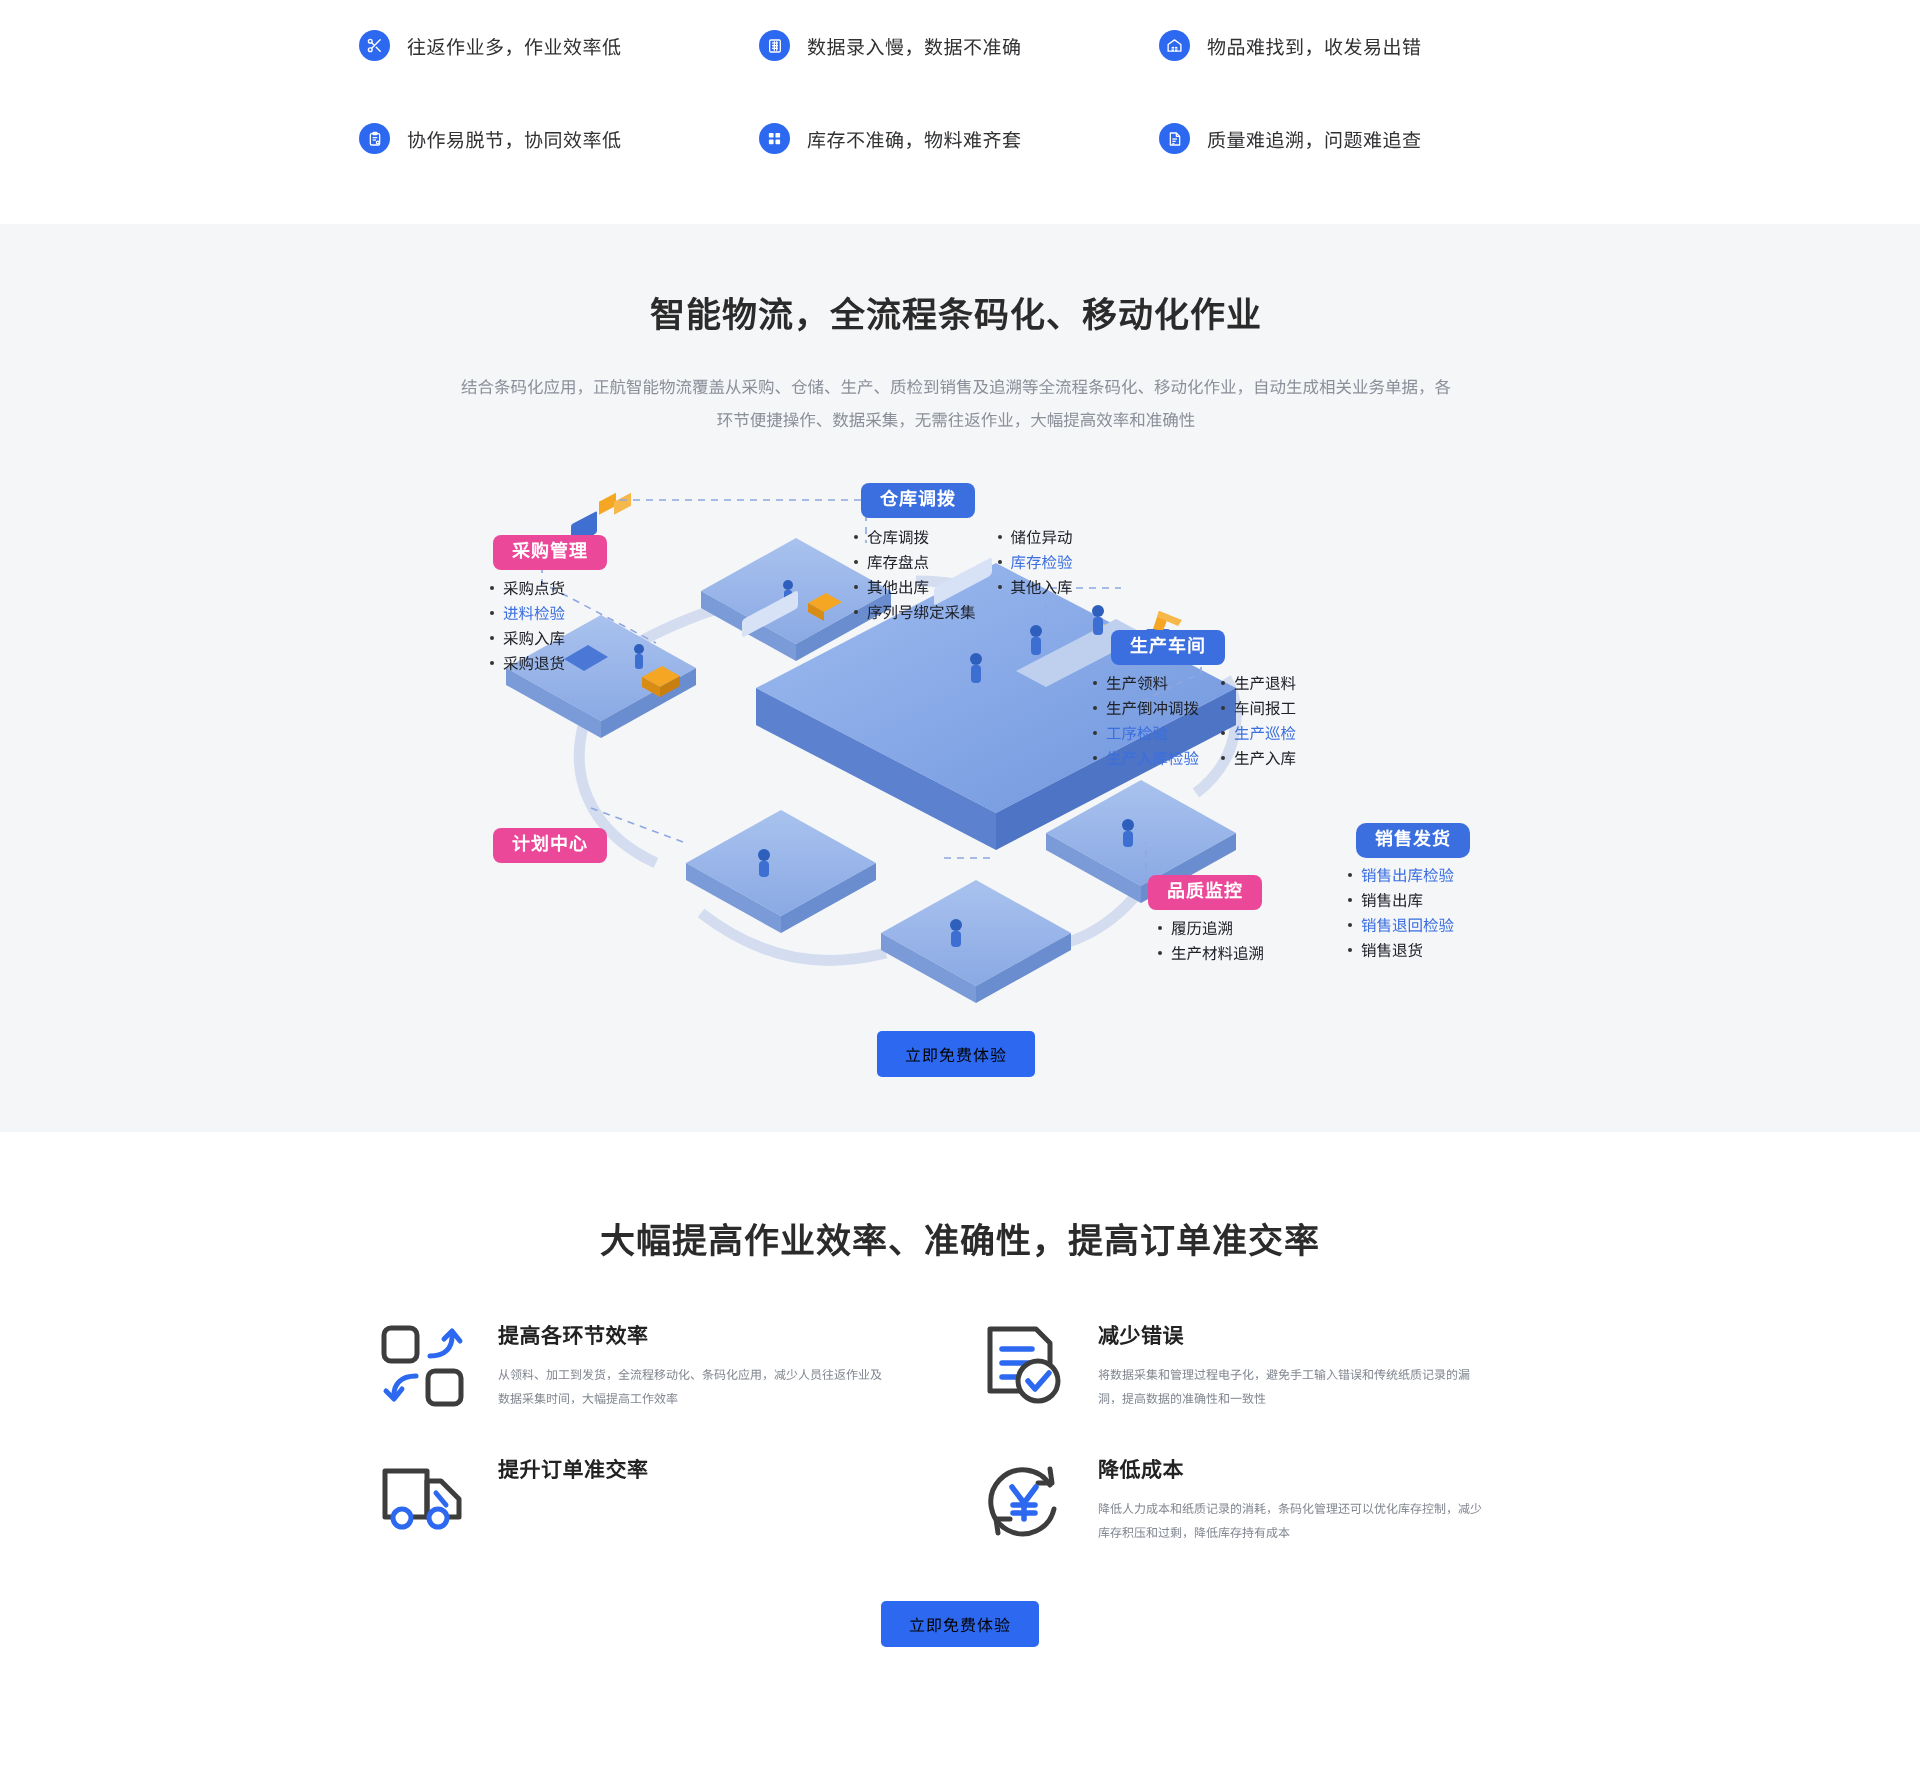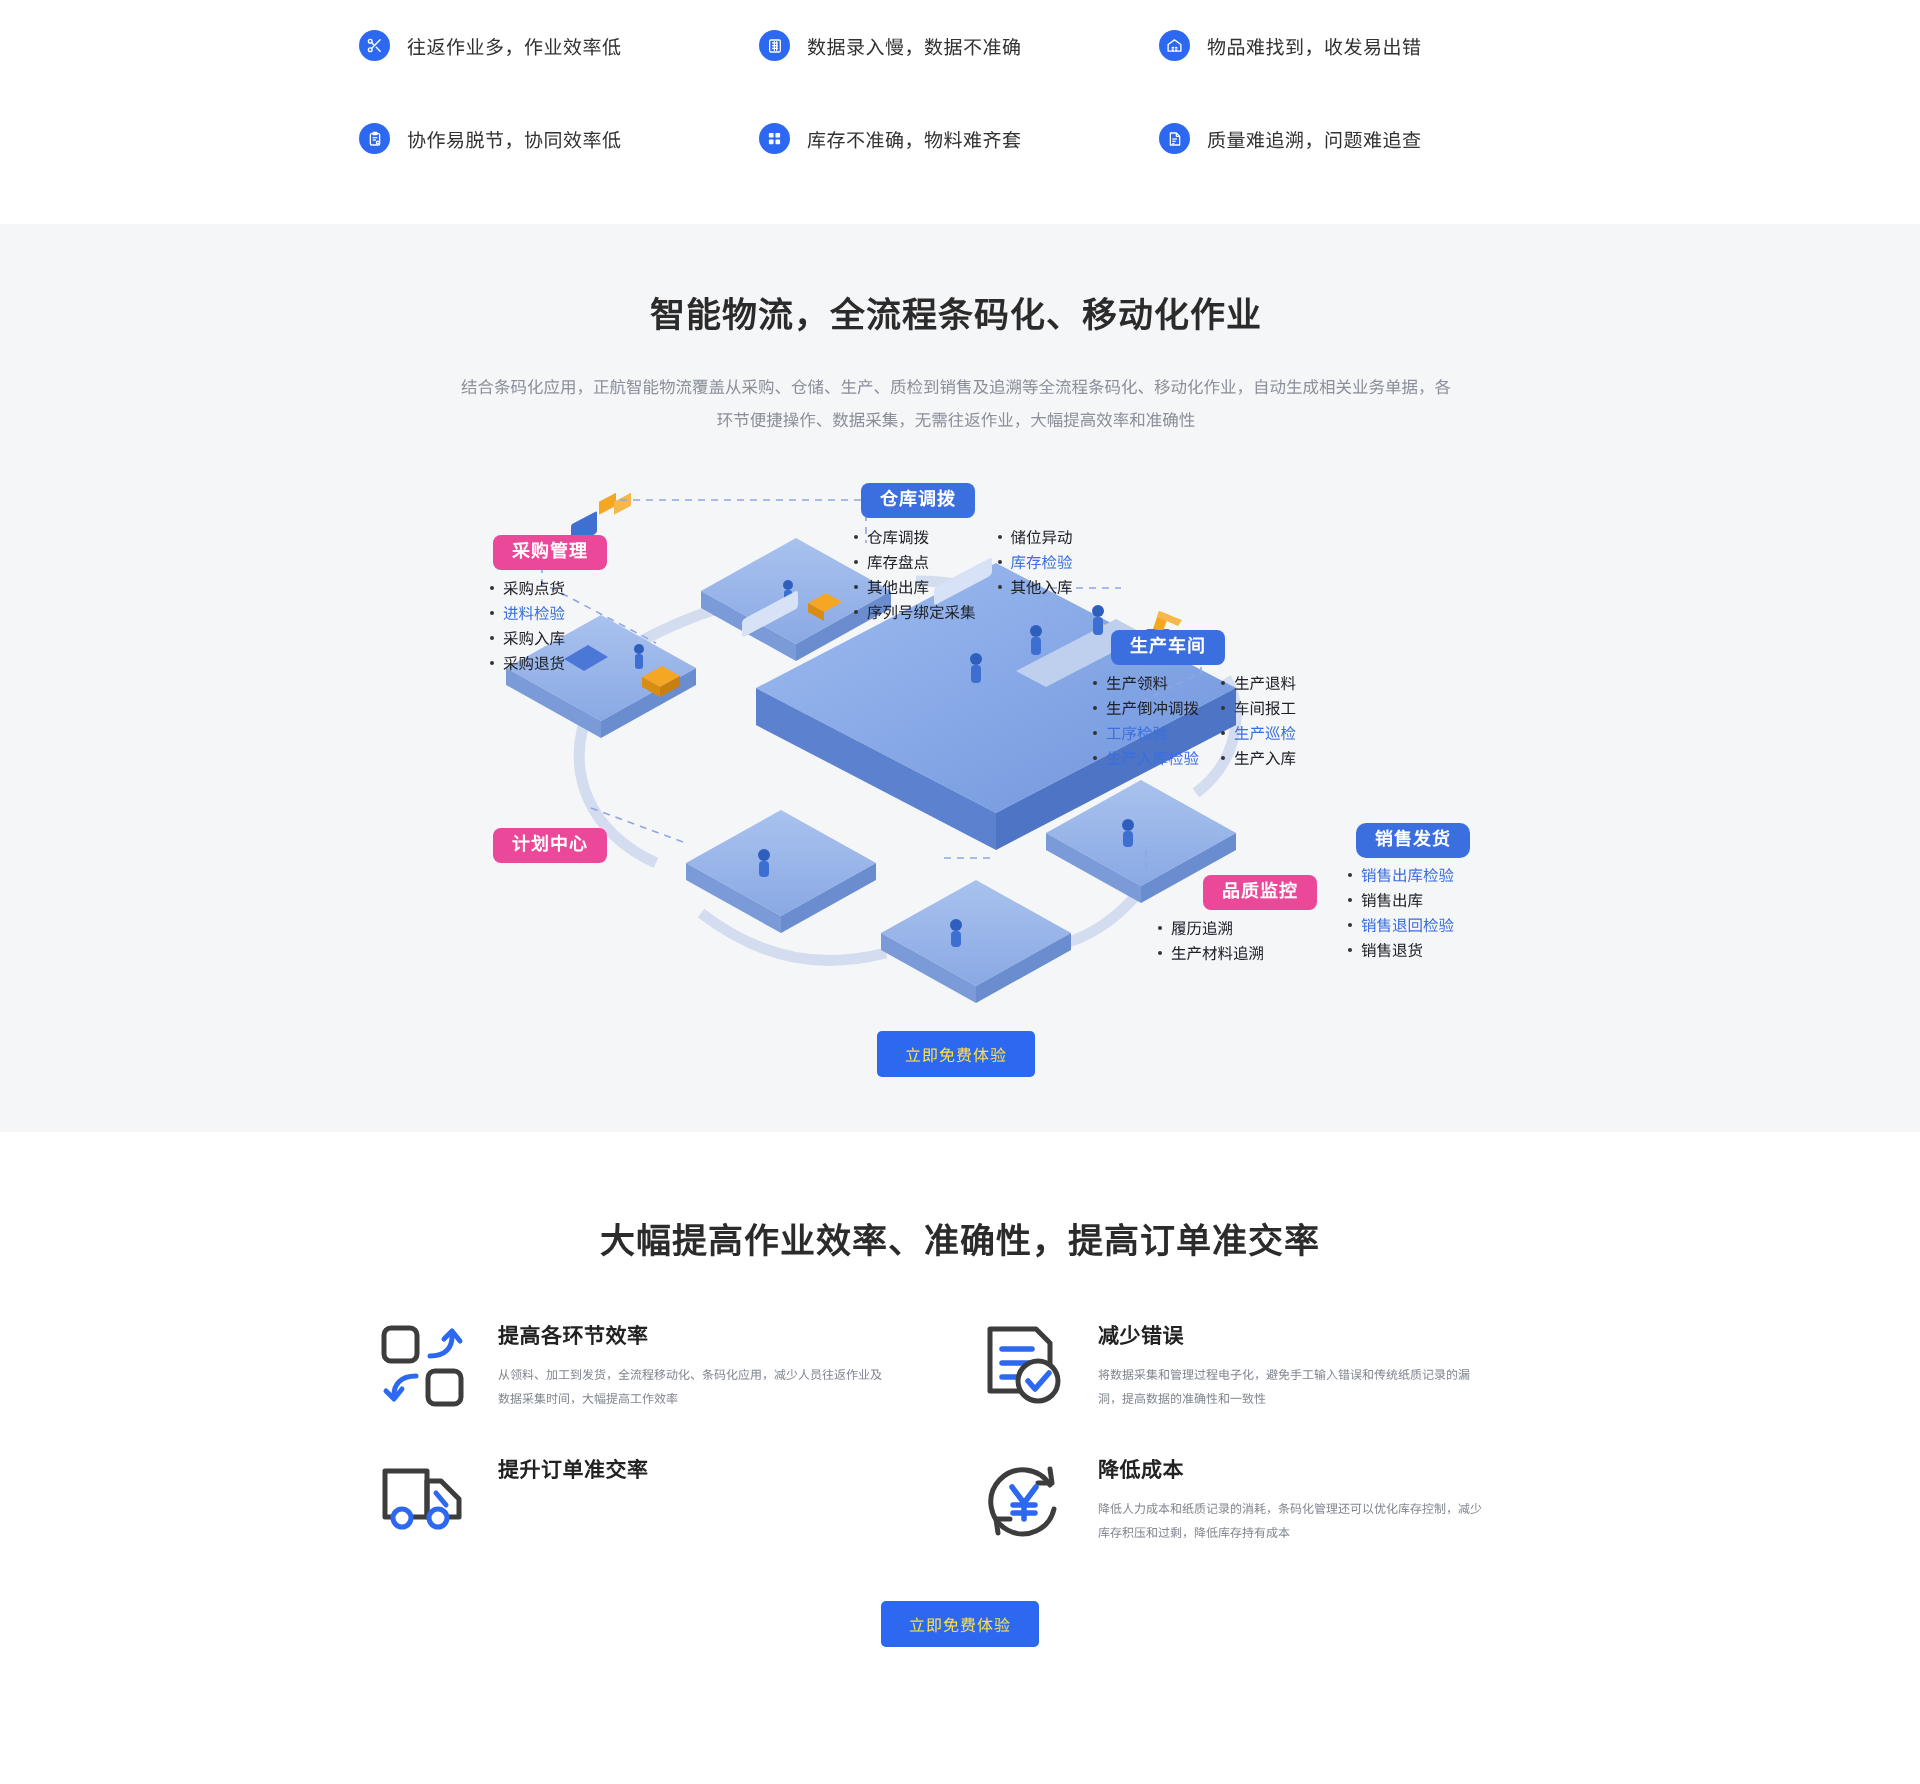--- a/index.html
+++ b/index.html
@@ -110,21 +110,21 @@
     background: #333;
   }
   .listbox li.hl { color: #3b6fe0; }
   .listbox li.hl::before { background: #333; }
   .cols2 { display: flex; gap: 20px; }
 
   .cta-wrap { text-align: center; margin-top: 28px; }
   .cta {
     display: inline-block;
     background: #2d68f0;
-    color: #fde047;
+    color: #000000;
     font-size: 16px;
     padding: 11px 28px;
     border-radius: 5px;
     border: none;
     cursor: pointer;
     letter-spacing: 1px;
     font-family: Liberation Mono, monospace;
   }
 
   
@@ -421,21 +421,21 @@
     <div class="pill bright" style="left:1000px; top:360px;border-radius:10px;">销售发货</div>
     <div class="listbox" style="left:990px; top:400px;">
       <ul>
         <li class="hl">销售出库检验</li>
         <li>销售出库</li>
         <li class="hl">销售退回检验</li>
         <li>销售退货</li>
       </ul>
     </div>
 
-    <div class="pill" style="left:847px; top:412px;">品质监控</div>
+    <div class="pill" style="left:792px; top:412px;">品质监控</div>
     <div class="listbox" style="left:800px; top:453px;">
       <ul>
         <li>履历追溯</li>
         <li>生产材料追溯</li>
       </ul>
     </div>
 
     <div class="pill" style="left:137px; top:365px;">计划中心</div>
 
   </div>

